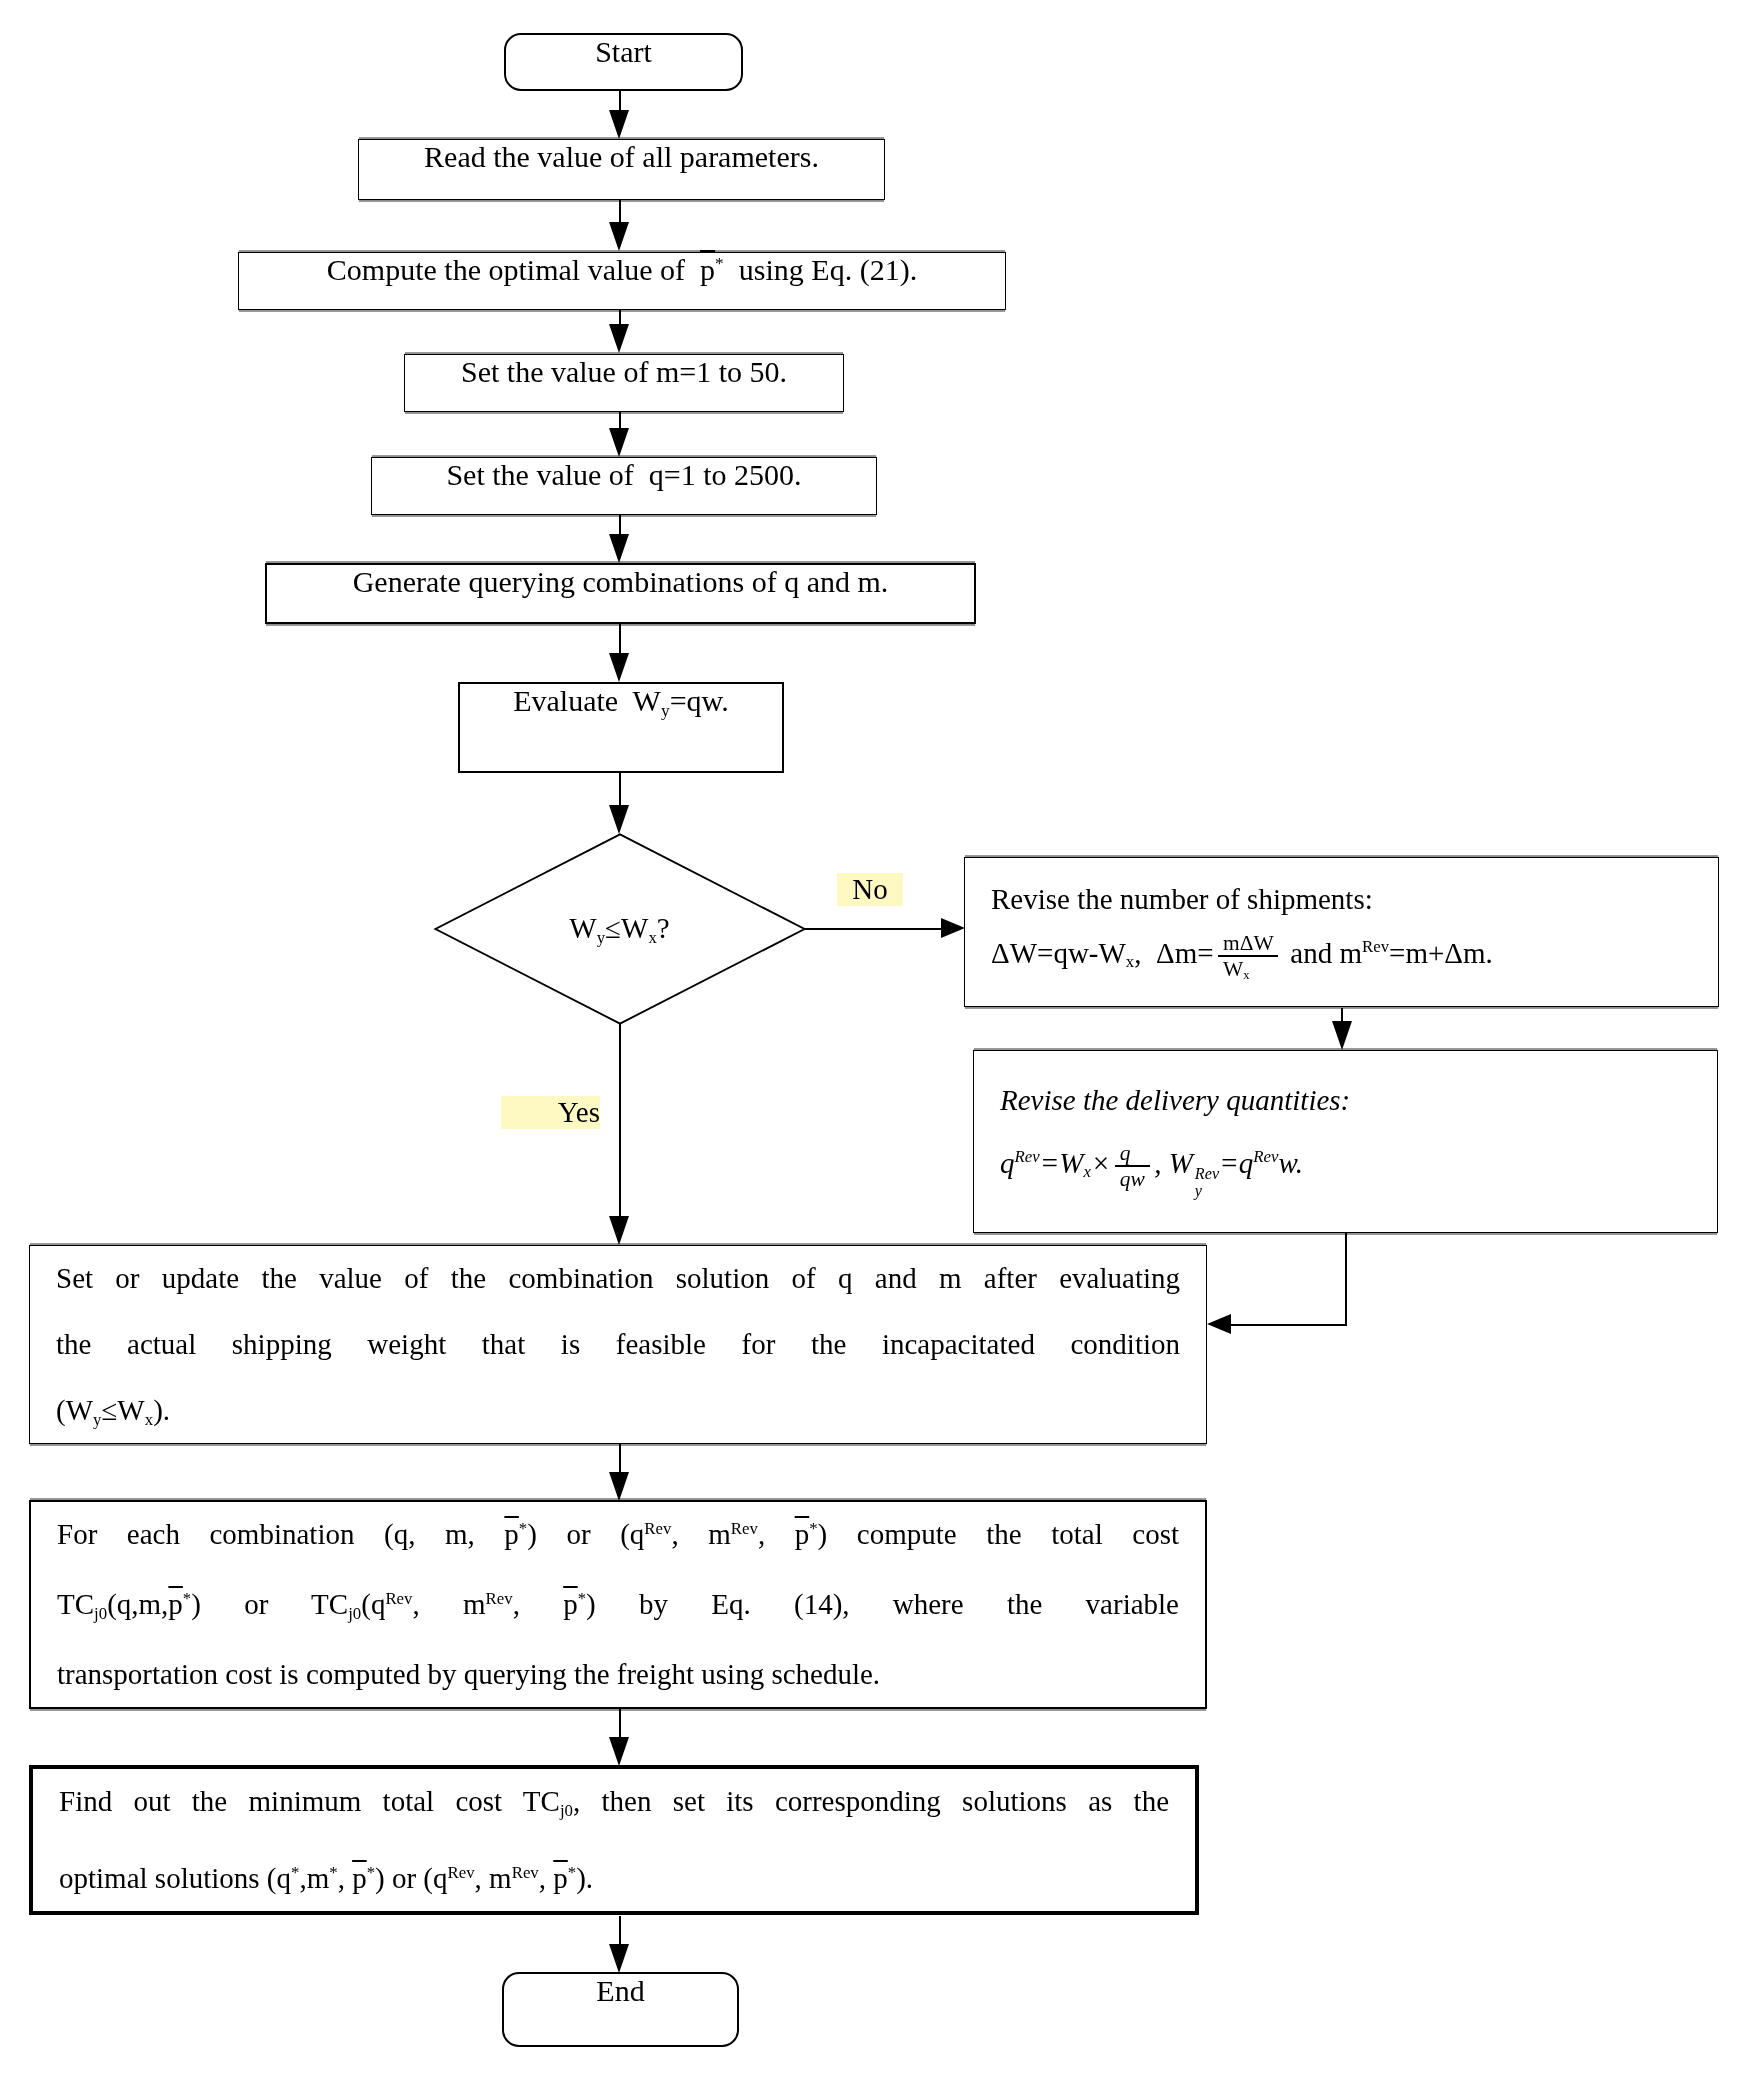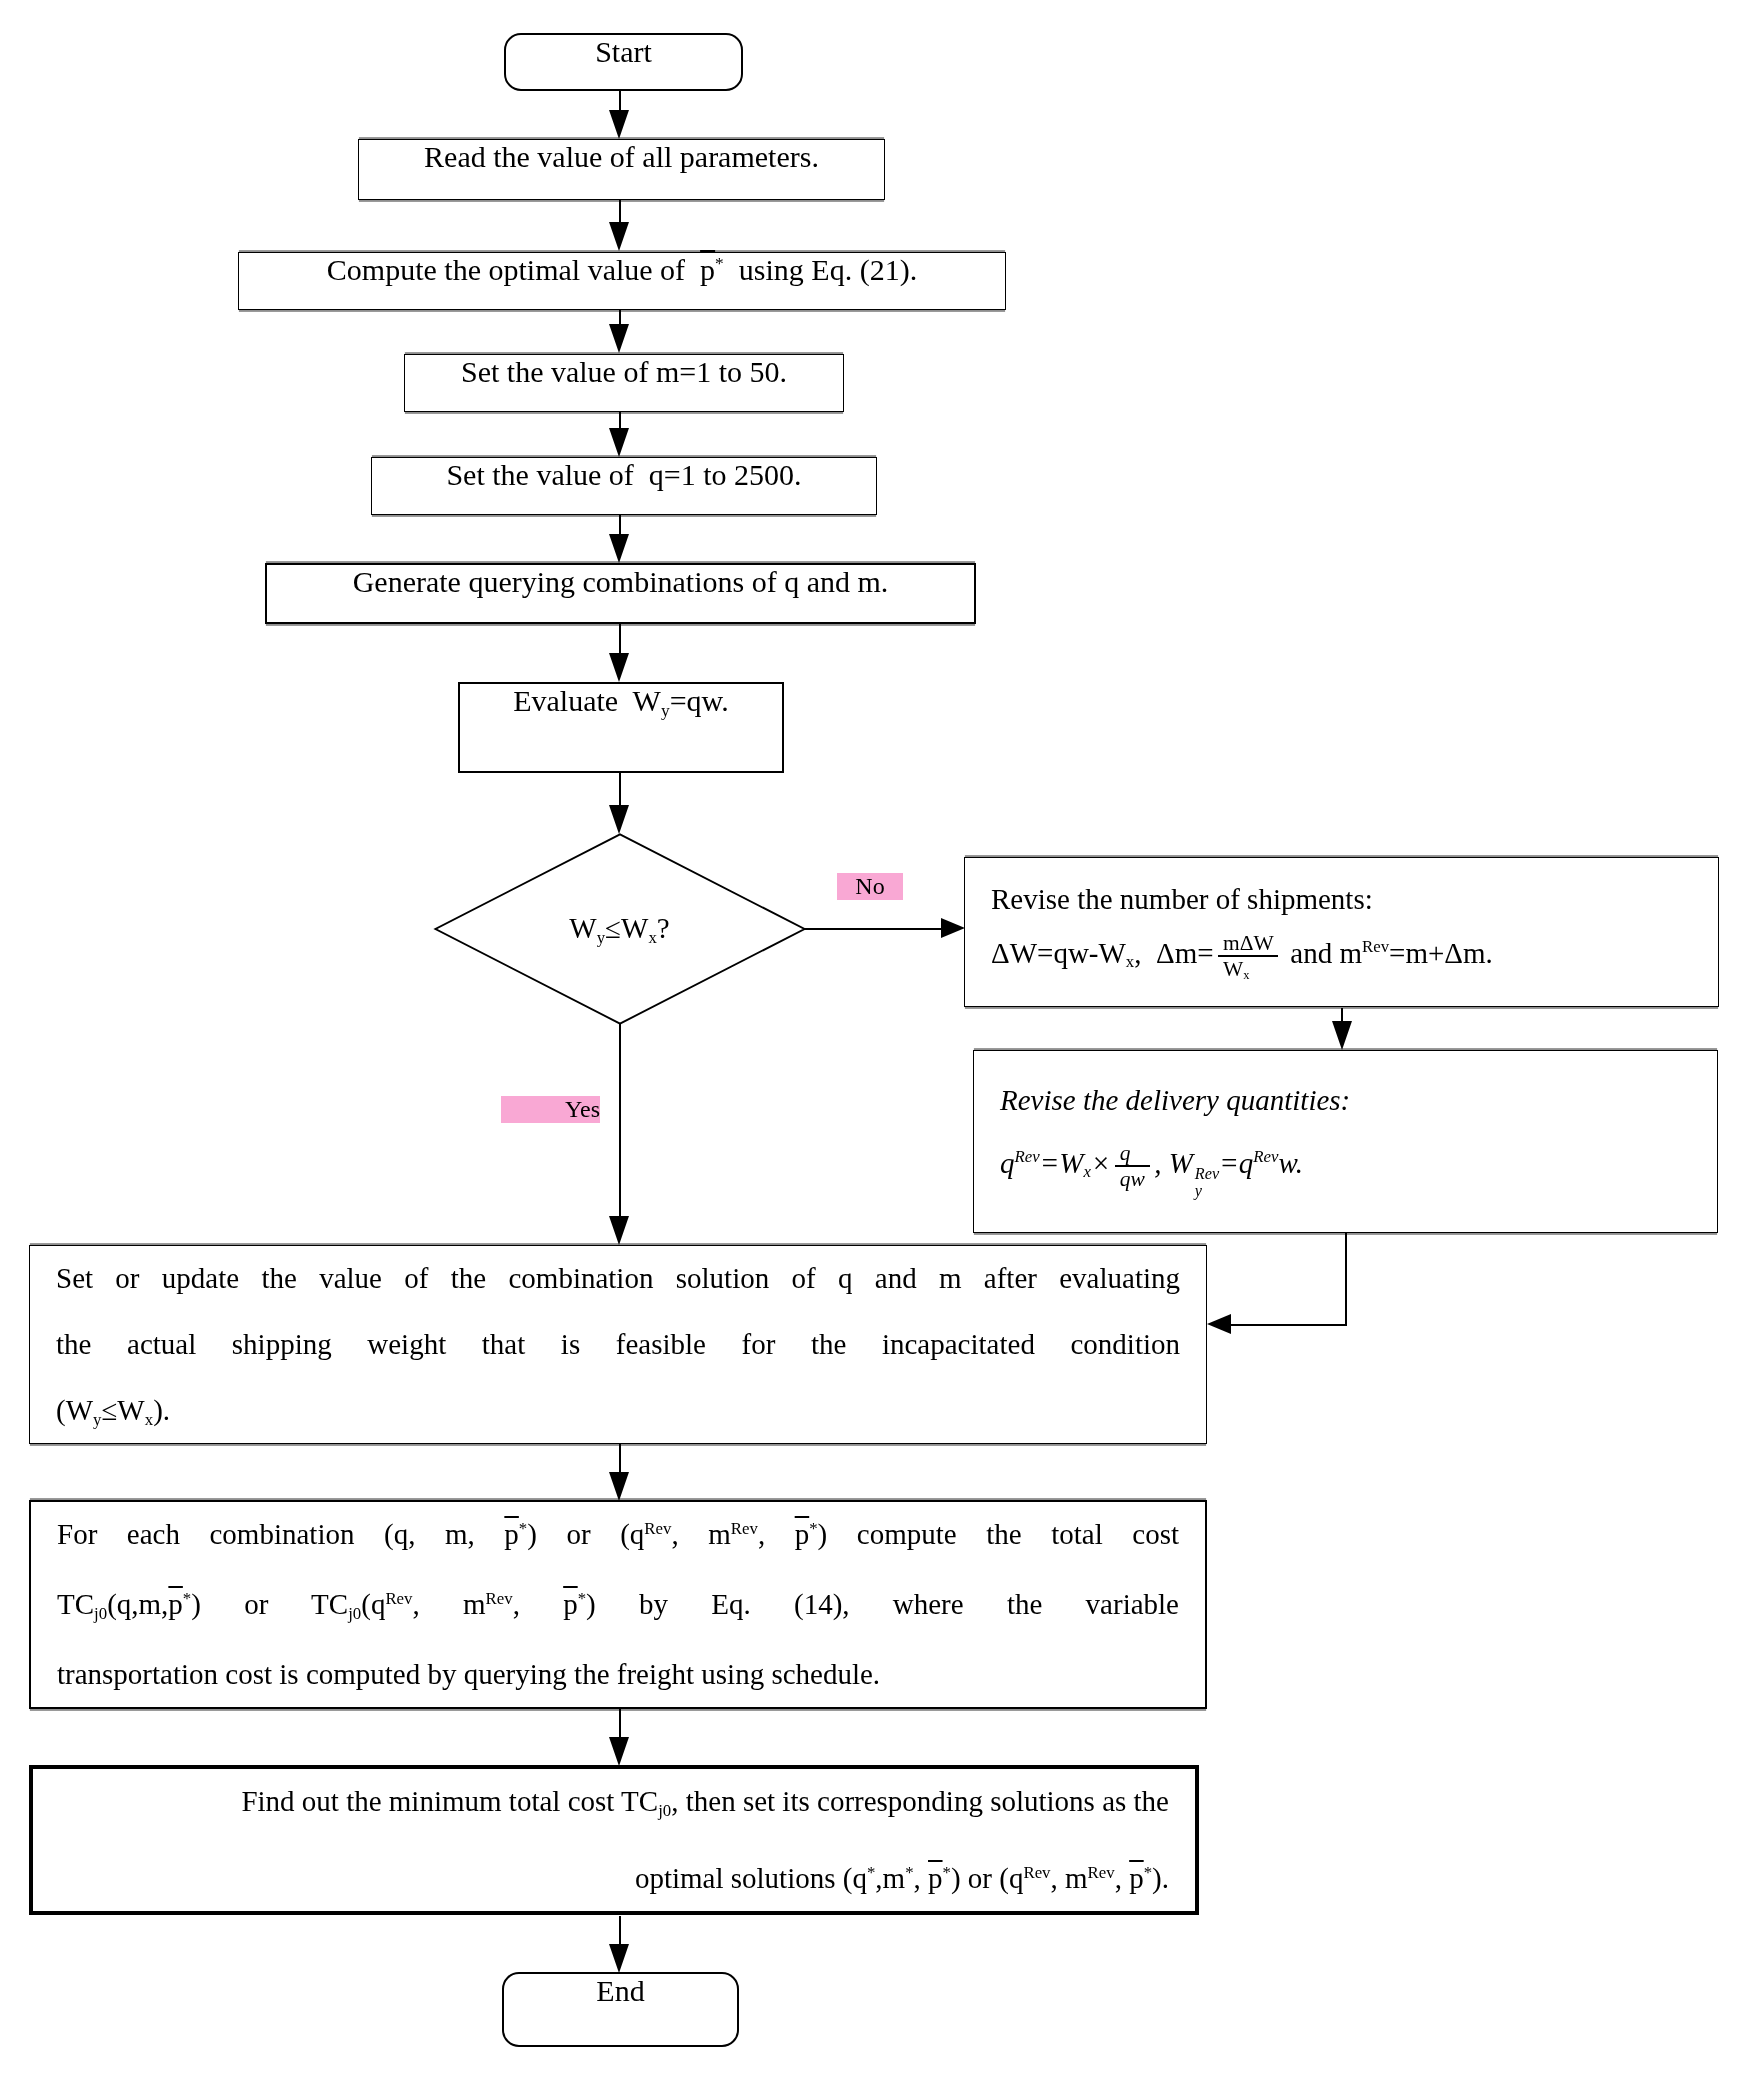--- a/index.html
+++ b/index.html
@@ -26,21 +26,21 @@
   .ss{display:inline-flex;flex-direction:column;align-items:flex-start;vertical-align:-0.42em;
       font-size:56%;line-height:1.02;margin-left:1.9px;}
   .vline{position:absolute;width:1.9px;background:#000;}
   .hline{position:absolute;height:1.9px;background:#000;}
   .head-down{position:absolute;width:0;height:0;border-left:10.4px solid transparent;
              border-right:10.4px solid transparent;border-top:29px solid #000;}
   .head-right{position:absolute;width:0;height:0;border-top:10.4px solid transparent;
               border-bottom:10.4px solid transparent;border-left:24px solid #000;}
   .head-left{position:absolute;width:0;height:0;border-top:10.4px solid transparent;
              border-bottom:10.4px solid transparent;border-right:24px solid #000;}
-  .edge-label{position:absolute;font-size:24px;background:#f9a8d4;}
+  .edge-label{position:absolute;font-size:29px;background:#fef9c3;}
   .diamond-label{position:absolute;display:flex;align-items:center;justify-content:center;font-size:29px;}
   svg{position:absolute;}
 </style>
 </head>
 <body>
 
 <div class="stage">
 
   <div class="node terminator" style="left:504px;top:33px;width:239px;height:58px;">
     <span>Start</span>
@@ -95,21 +95,21 @@
     <div class="jline">the actual shipping weight that is feasible for the incapacitated condition</div>
     <div class="pline">(W<sub>y</sub>≤W<sub>x</sub>).</div>
   </div>
 
   <div class="node rect textbox thick" style="left:29px;top:1500px;width:1178px;height:209px;">
     <div class="jline">For each combination (q, m, <span class="ov">p</span><sup>*</sup>) or (q<sup>Rev</sup>, m<sup>Rev</sup>, <span class="ov">p</span><sup>*</sup>) compute the total cost</div>
     <div class="jline">TC<sub>j0</sub>(q,m,<span class="ov">p</span><sup>*</sup>) or TC<sub>j0</sub>(q<sup>Rev</sup>, m<sup>Rev</sup>, <span class="ov">p</span><sup>*</sup>) by Eq. (14), where the variable</div>
     <div class="pline">transportation cost is computed by querying the freight using schedule.</div>
   </div>
 
-  <div class="node textbox xthick" style="left:29px;top:1765px;width:1170px;height:150px;align-items:flex-end;">
+  <div class="node textbox xthick" style="left:29px;top:1765px;width:1170px;height:150px;">
     <div class="jline">Find out the minimum total cost TC<sub>j0</sub>, then set its corresponding solutions as the</div>
     <div class="pline">optimal solutions (q<sup>*</sup>,m<sup>*</sup>, <span class="ov">p</span><sup>*</sup>) or (q<sup>Rev</sup>, m<sup>Rev</sup>, <span class="ov">p</span><sup>*</sup>).</div>
   </div>
 
   <div class="node terminator" style="left:502px;top:1972px;width:237px;height:75px;">
     <span>End</span>
   </div>
 
   <div class="vline" style="left:619px;top:91px;height:20px;"></div>
   <div class="head-down" style="left:609px;top:110px;"></div>

